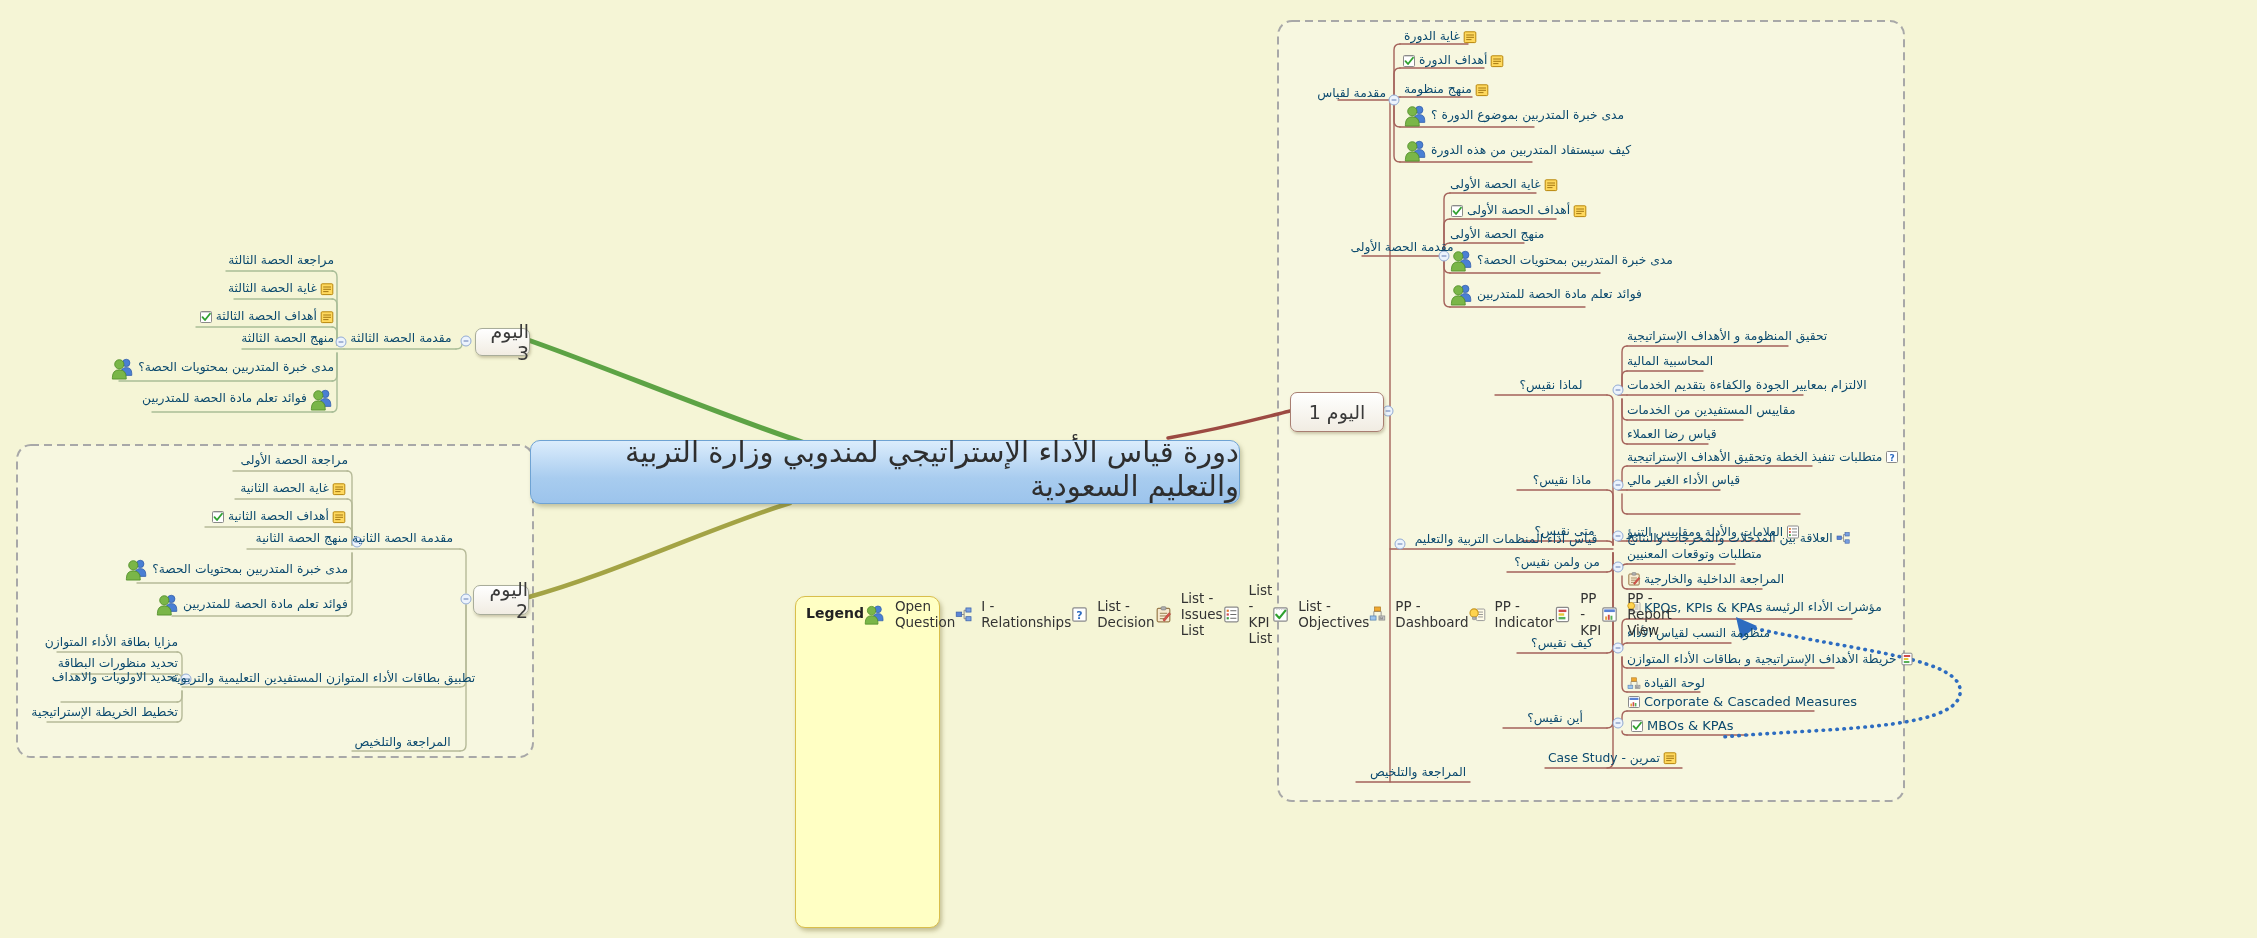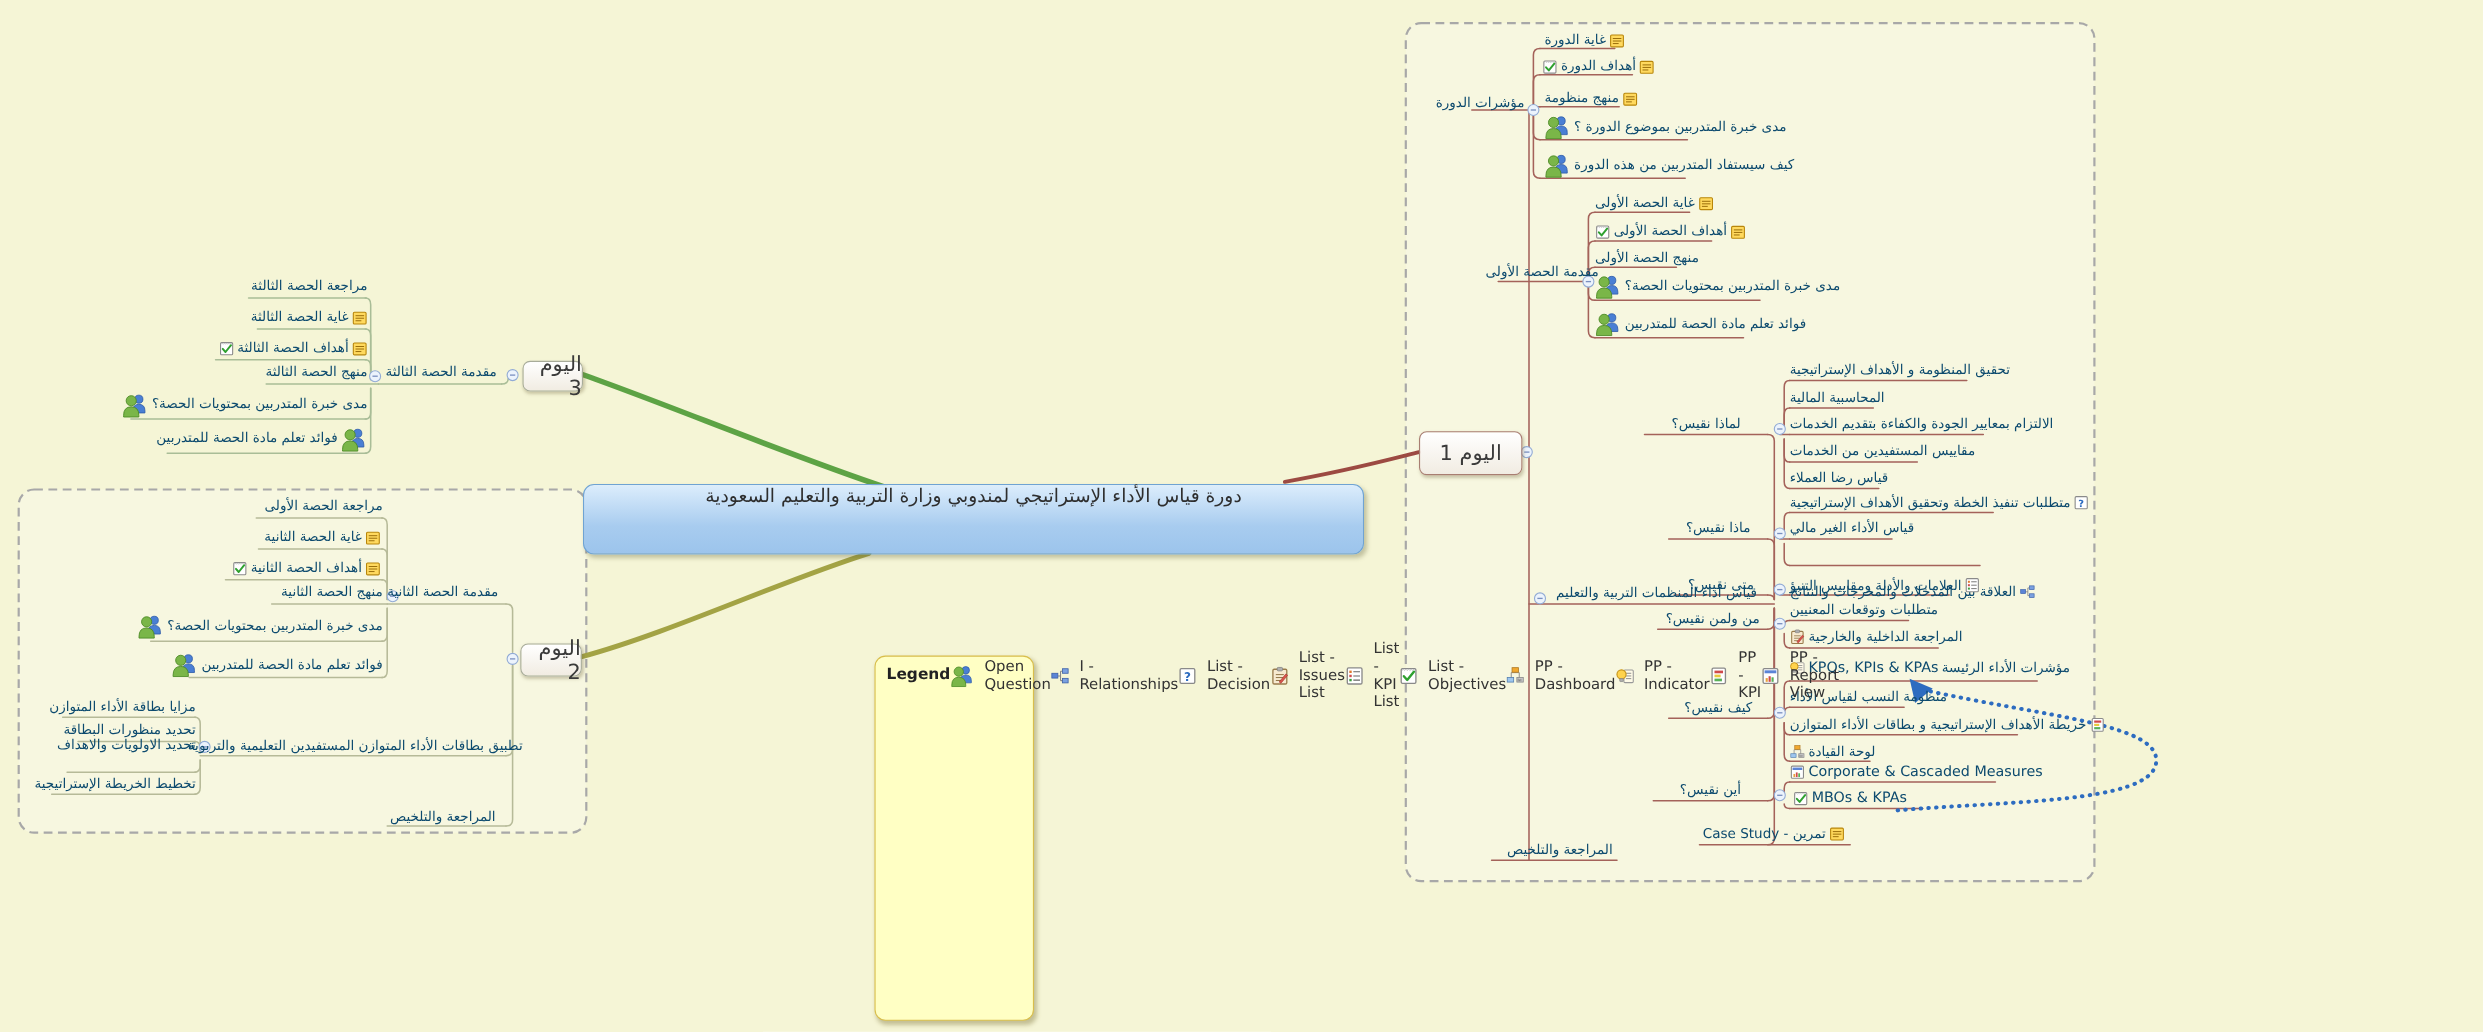--- a/index.html
+++ b/index.html
@@ -7,25 +7,25 @@
   #canvas{position:relative;}
   #lines{position:absolute;left:0;top:0;}
   .row{position:absolute;display:flex;align-items:center;gap:3px;white-space:nowrap;
        font-size:12.3px;color:#0c4a6e;line-height:1;}
   .row .txt{display:inline-block;}
   .row .lt{font-size:13px;}
   .icon{display:inline-flex;align-items:center;flex:0 0 auto;}
   .daybox{position:absolute;display:flex;align-items:center;justify-content:center;
           background:linear-gradient(#ffffff,#f1ece2);border-radius:7px;
           box-shadow:1px 2px 3px rgba(120,110,70,.35);font-size:19px;color:#3a3a3a;}
-  .central{position:absolute;display:flex;align-items:flex-start;justify-content:center;
+  .central{position:absolute;display:flex;align-items:flex-end;justify-content:center;
            background:linear-gradient(#dcedfc,#a8ccef 60%,#9cc4ec);
            border:1.5px solid #6fa3d3;border-radius:10px;
            box-shadow:2px 3px 4px rgba(100,100,60,.35);
-           font-size:17px;color:#2e2e2e;}
+           font-size:29px;color:#2e2e2e;}
   .legend{position:absolute;background:#ffffc4;border:1.5px solid #d9be4b;border-radius:10px;
           box-shadow:2px 3px 4px rgba(120,110,50,.4);box-sizing:border-box;
           padding:8px 10px 6px 10px;display:flex;flex-direction:row;}
   .legend .ltitle{font-weight:bold;font-size:14px;color:#222;text-align:center;}
   .legend .lsep{border-top:1px solid #c9a93a;margin:5px 0 7px 0;}
   .legend .litem{display:flex;align-items:center;gap:9px;height:18.6px;margin-bottom:10px;
                  font-size:13.5px;color:#333;}
 </style>
 </head>
 <body>
@@ -211,21 +211,21 @@
         <line x1="338.6" y1="342" x2="343.4" y2="342" stroke="#7a90c0" stroke-width="1.2"></line>
       </g>
     </svg>
     <div class="central" style="left: 530px; top: 440px; width: 708px; height: 62px;">
       <span dir="rtl">دورة قياس الأداء الإستراتيجي لمندوبي وزارة التربية والتعليم السعودية</span>
     </div>
     <div class="daybox" style="left: 1290px; top: 392px; width: 92px; height: 38px; border: 1.2px solid rgb(168, 126, 114);">
       <span dir="rtl">اليوم 1</span>
     </div>
     <div class="row" style="left: 1320px; top: 86px; width: 66px; height: 15px; justify-content: flex-end;">
-      <span class="txt" dir="rtl">مؤشرات الدورة</span>
+      <span class="txt" dir="rtl">مقدمة لقياس</span>
     </div>
     <div class="row" style="left: 1404px; top: 29px; width: 66px; height: 15px; justify-content: flex-start;">
       <span class="txt" dir="rtl">غاية الدورة</span>
       <span class="icon" style="width: 14px; height: 14px;">
         <svg viewBox="0 0 14 14" width="100%" height="100%">
           <rect x="1.2" y="1.8" width="11.6" height="10.8" rx="1" fill="#ffd95e" stroke="#b8860b"></rect>
           <path d="M3.2 5 H11 M3.2 7.3 H11 M3.2 9.6 H8.5" stroke="#9a6d0a" stroke-width="0.9" fill="none"></path>
         </svg>
       </span>
     </div>

